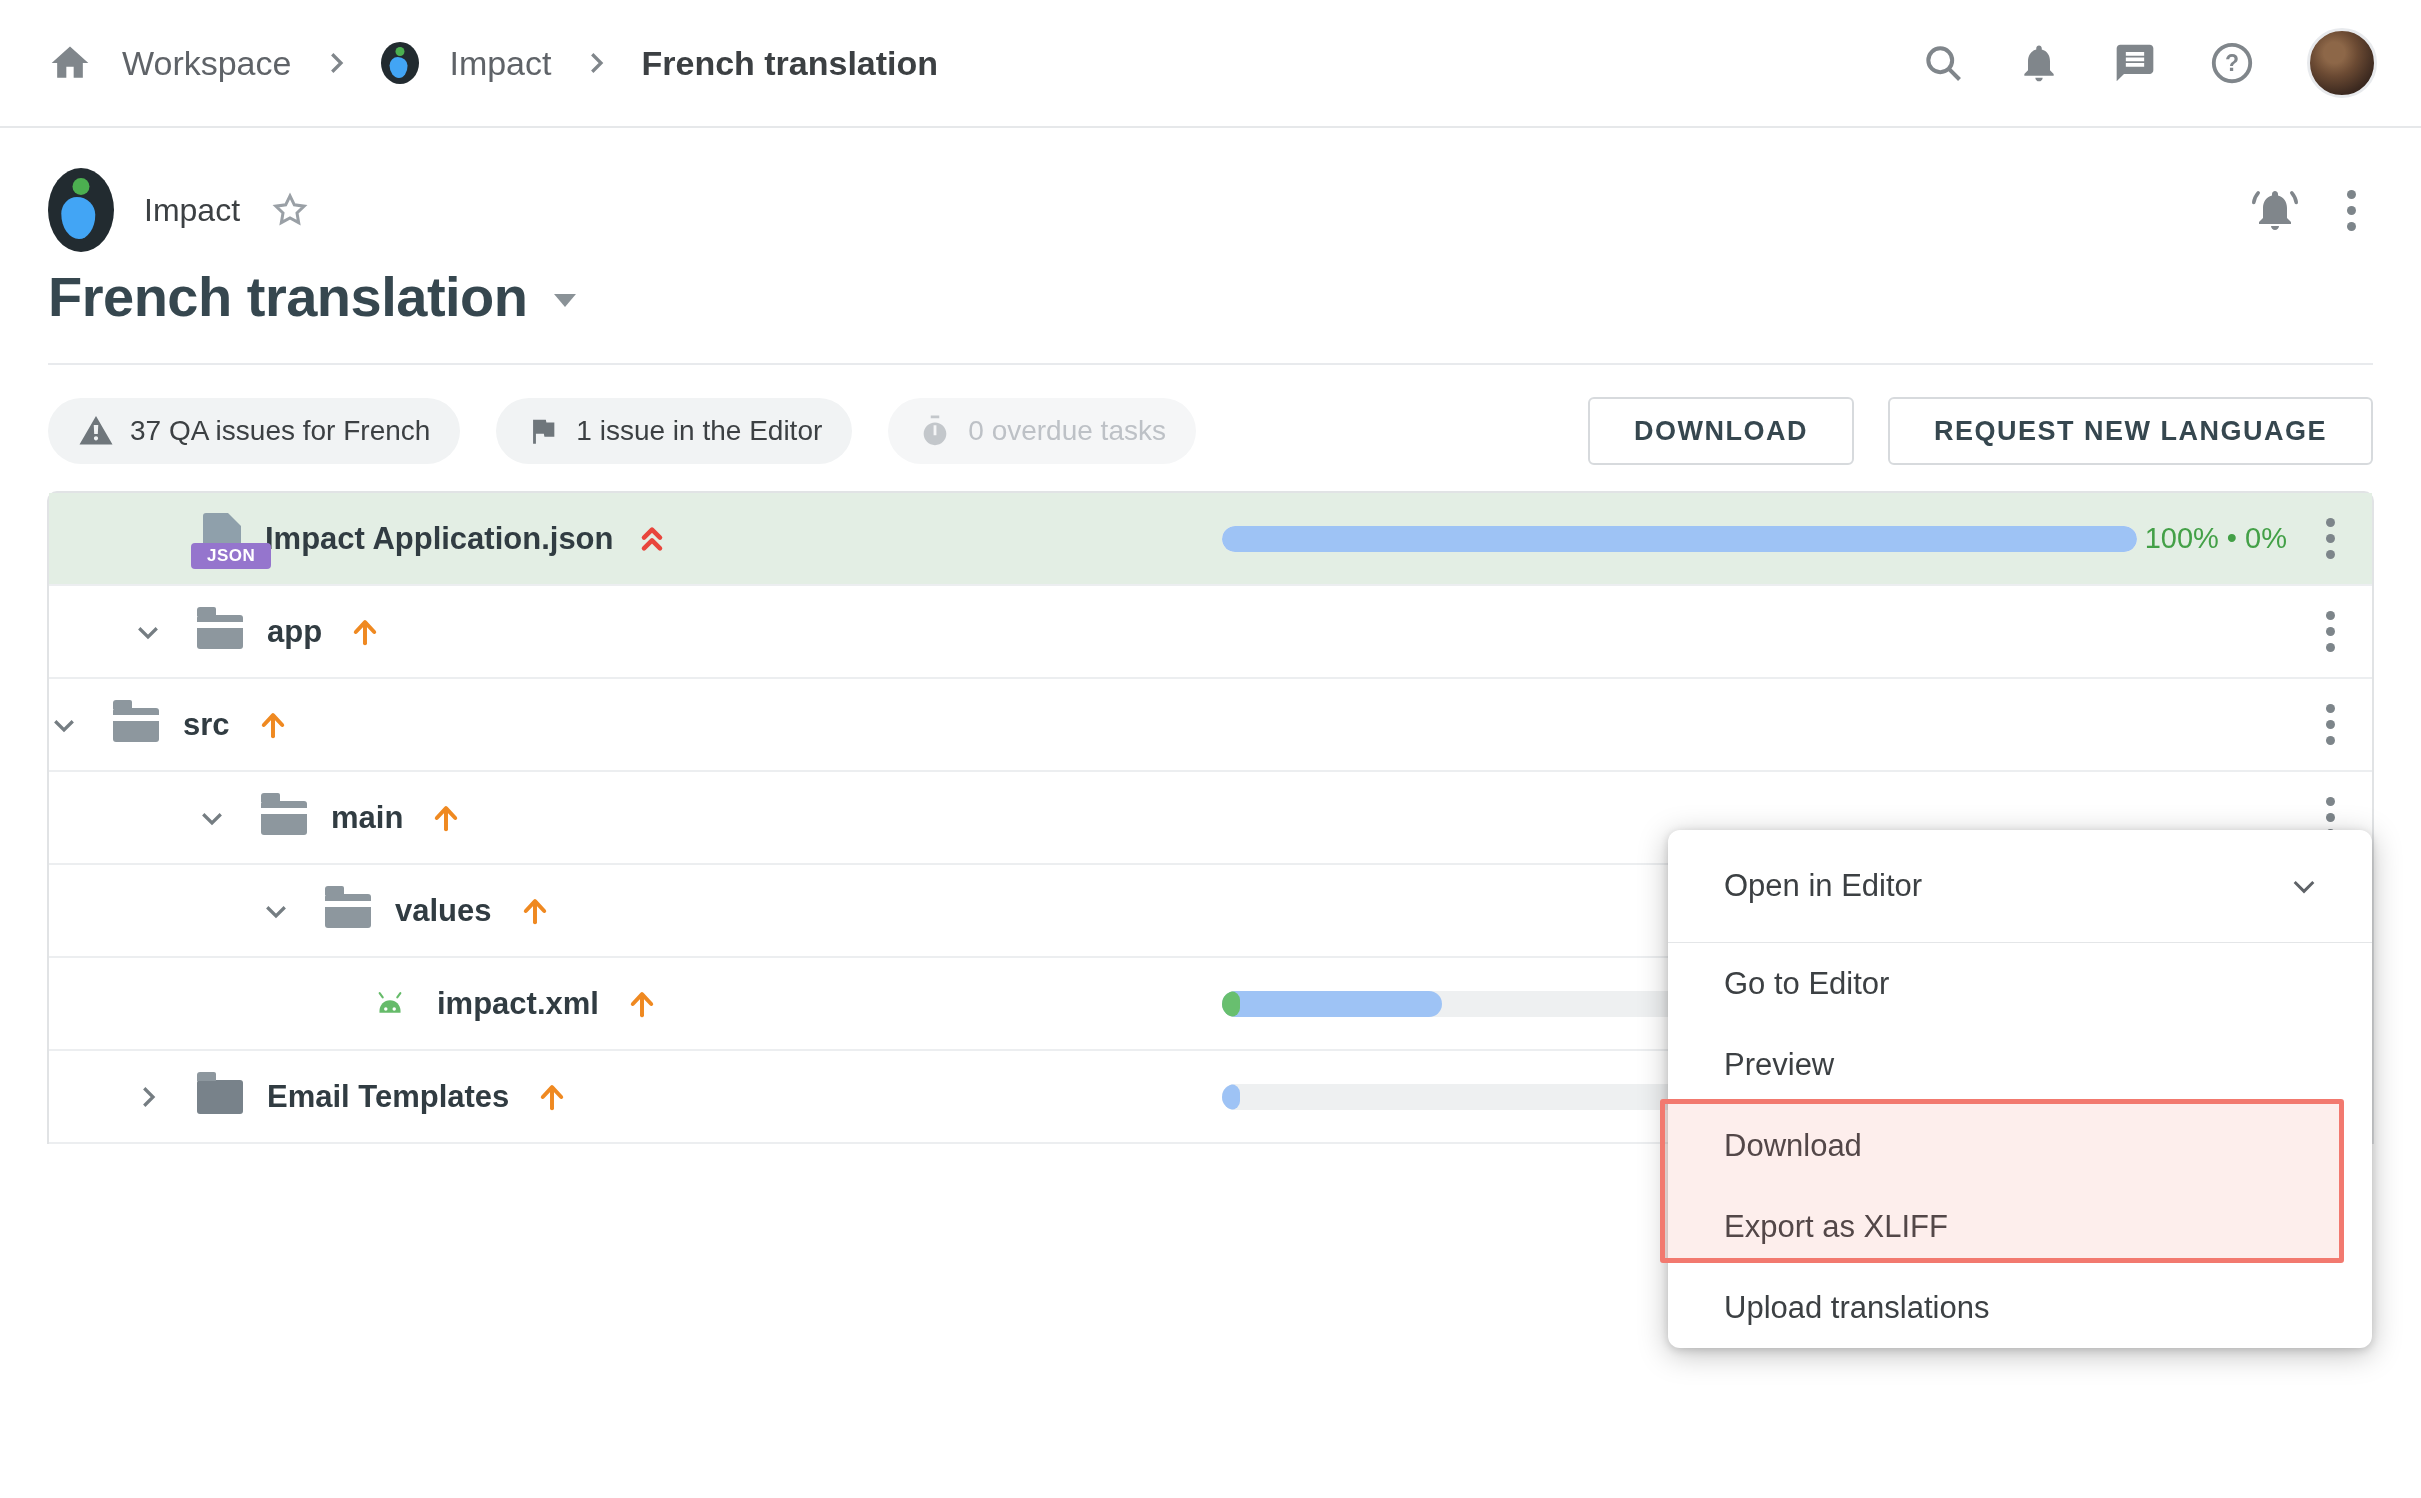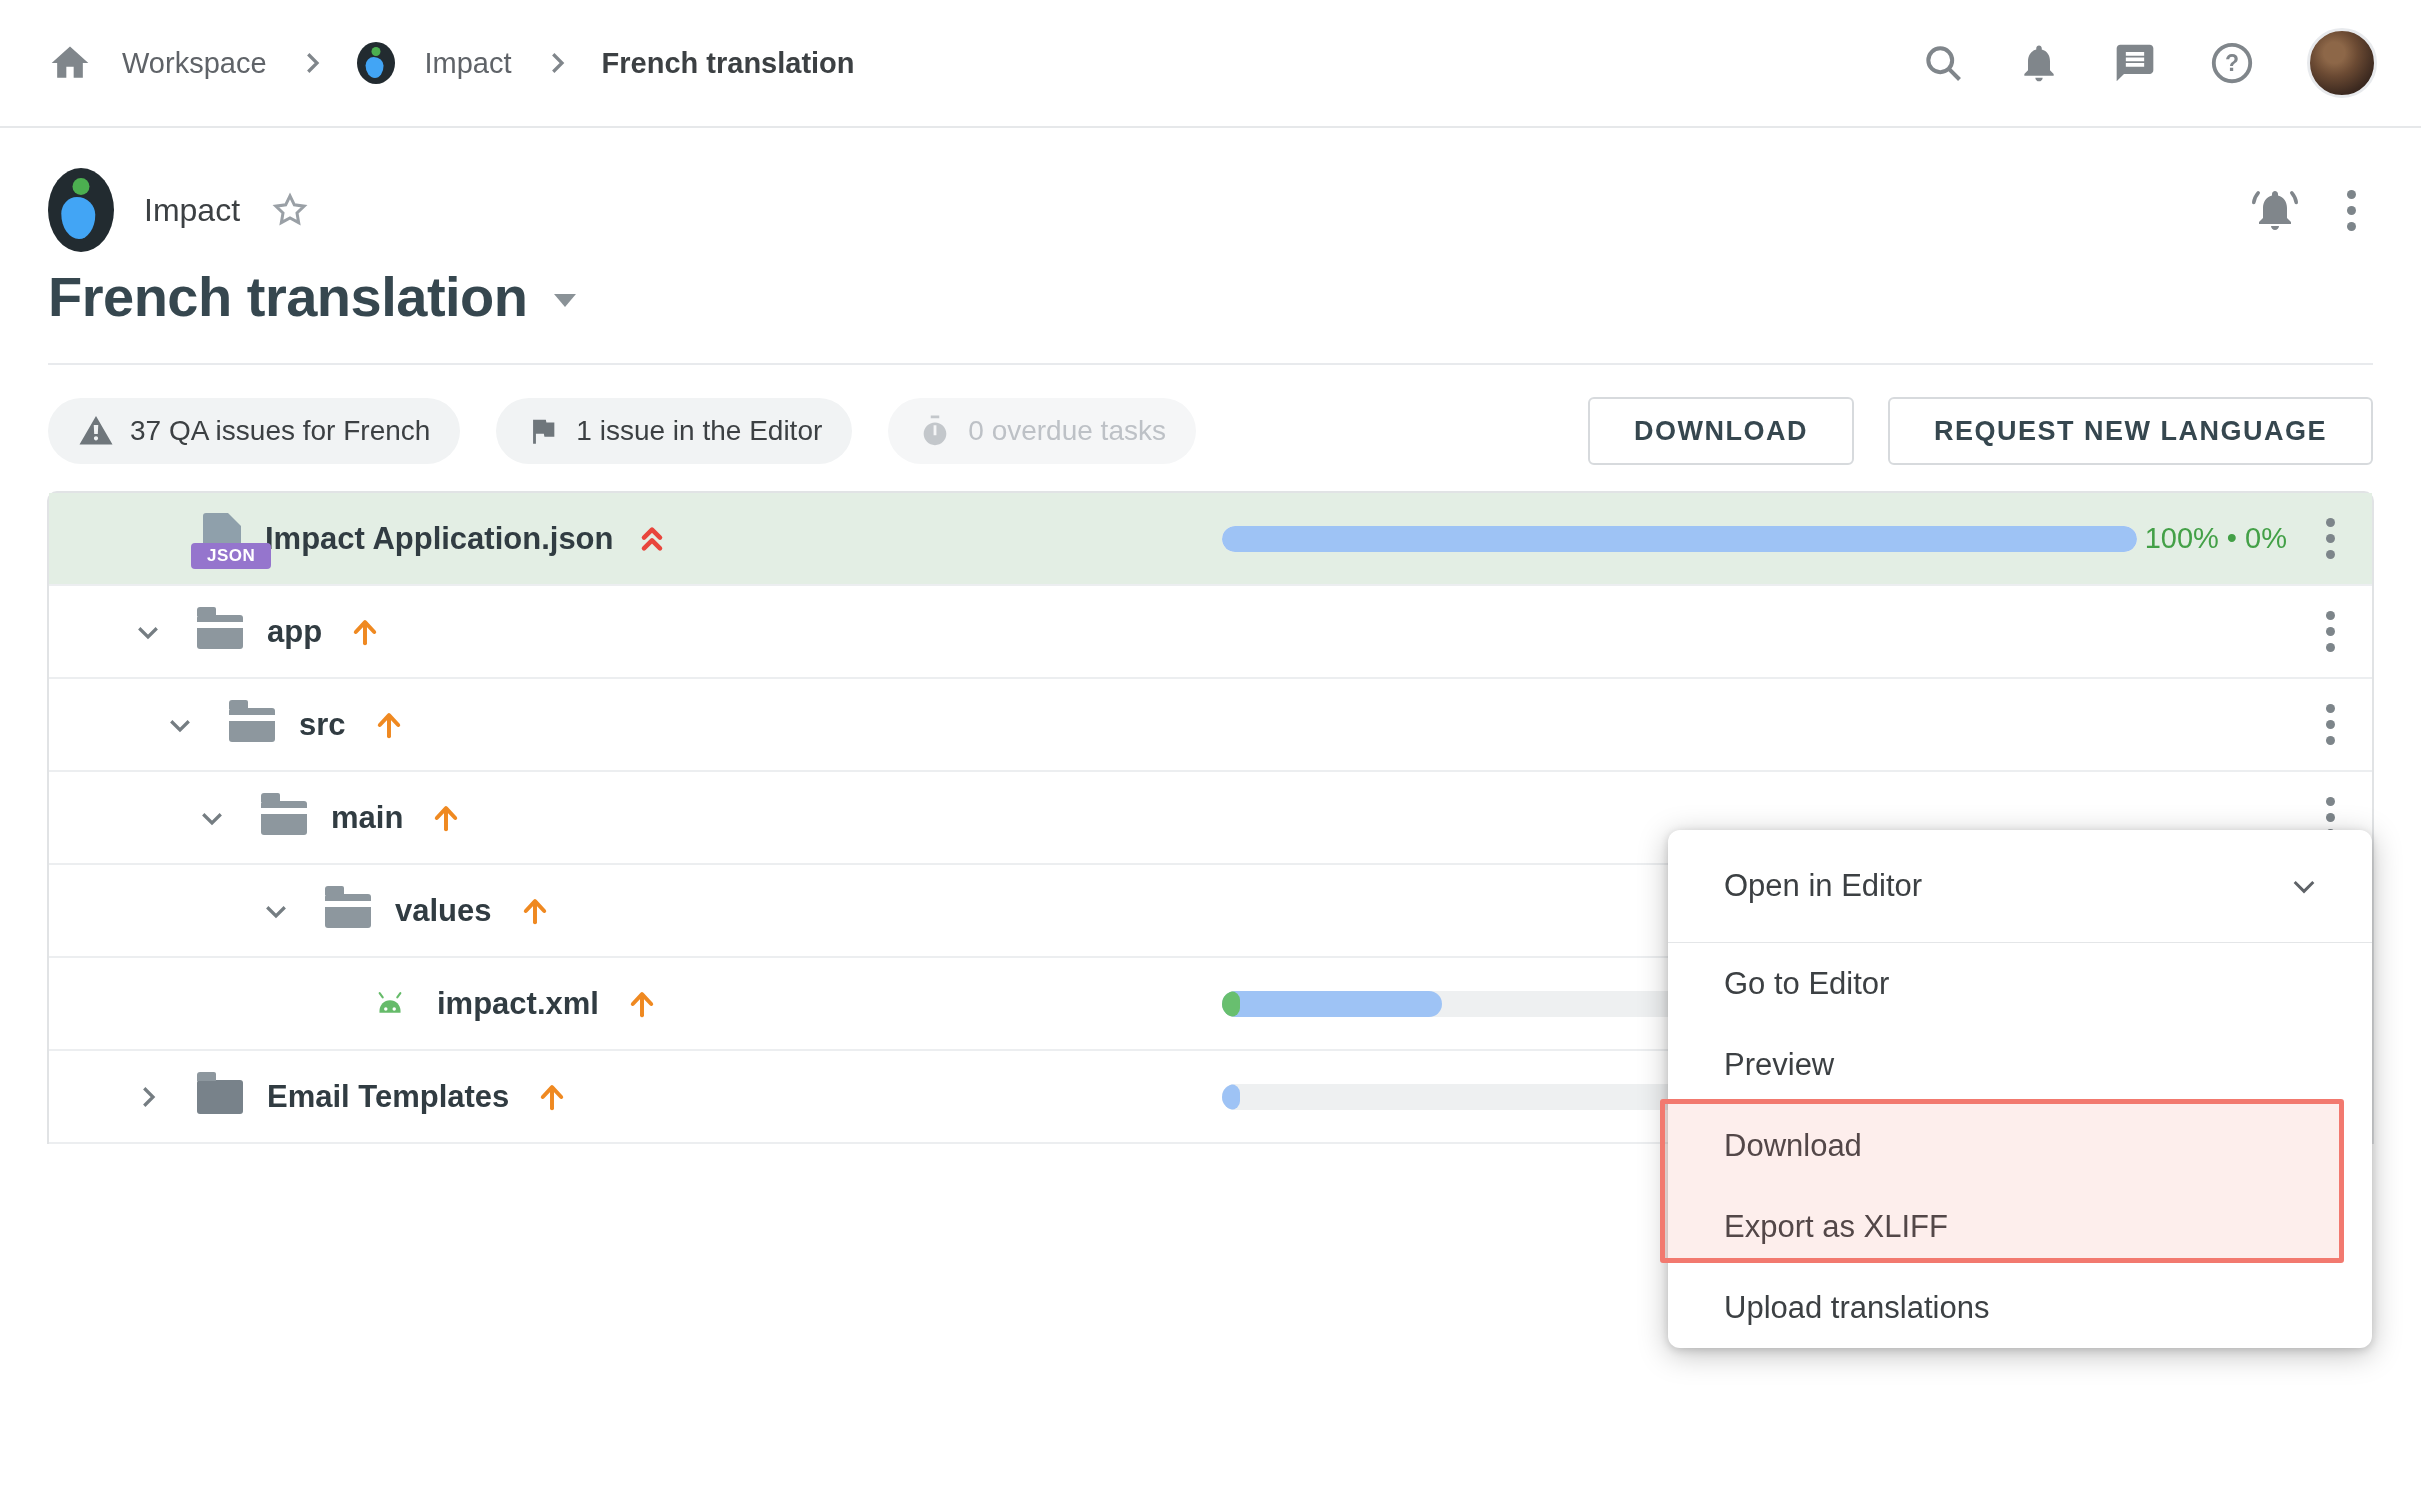--- a/index.html
+++ b/index.html
@@ -4,21 +4,21 @@
 <style>
   * { margin:0; padding:0; box-sizing:border-box; }
   html,body { width:2421px; height:1498px; overflow:hidden; background:#fff;
     font-family:"Liberation Sans","DejaVu Sans",sans-serif; color:#263238; }
   .page { position:relative; width:2421px; height:1498px; background:#fff; }
 
   
   .topbar { height:128px; border-bottom:2px solid #e6e8ea; display:flex;
     align-items:center; justify-content:space-between; padding:0 44px 0 48px; background:#fff; }
   .tb-left { display:flex; align-items:center; gap:30px; }
-  .crumb { font-size:29px; color:#5f6368; }
+  .crumb { font-size:34px; color:#5f6368; }
   .crumb.current { color:#3c4043; font-weight:700; }
   .crumb-chev { color:#9aa0a6; }
   .tb-right { display:flex; align-items:center; gap:52px; }
   .icon { display:inline-flex; align-items:center; justify-content:center; color:#80868b; }
   .icon svg { display:block; }
 
   
   .impact-logo { position:relative; background:#222b30; border-radius:50%; overflow:hidden; }
   .impact-logo.small { width:38px; height:42px; }
   .impact-logo.big { width:66px; height:84px; }
@@ -282,21 +282,21 @@
         </span>
       </div>
       <span class="kebab">
           <i></i>
           <i></i>
           <i></i>
         </span>
     </div>
 
     <div class="frow">
-      <div class="namecell" style="padding-left:116px;">
+      <div class="namecell" style="">
         <span class="expander">
           <svg width="30" height="30" viewBox="0 0 24 24" fill="none" stroke="currentColor" stroke-width="2.6">
               <polyline points="5 9 12 16 19 9"></polyline>
             </svg>
         </span>
         <span class="tree-folder open"></span>
         <span class="fname">src</span>
         <span class="up-arrow">
           <svg width="34" height="36" viewBox="0 0 24 24" fill="none" stroke="currentColor" stroke-width="2.8" stroke-linecap="round" stroke-linejoin="round">
               <line x1="12" y1="20" x2="12" y2="6"></line>

